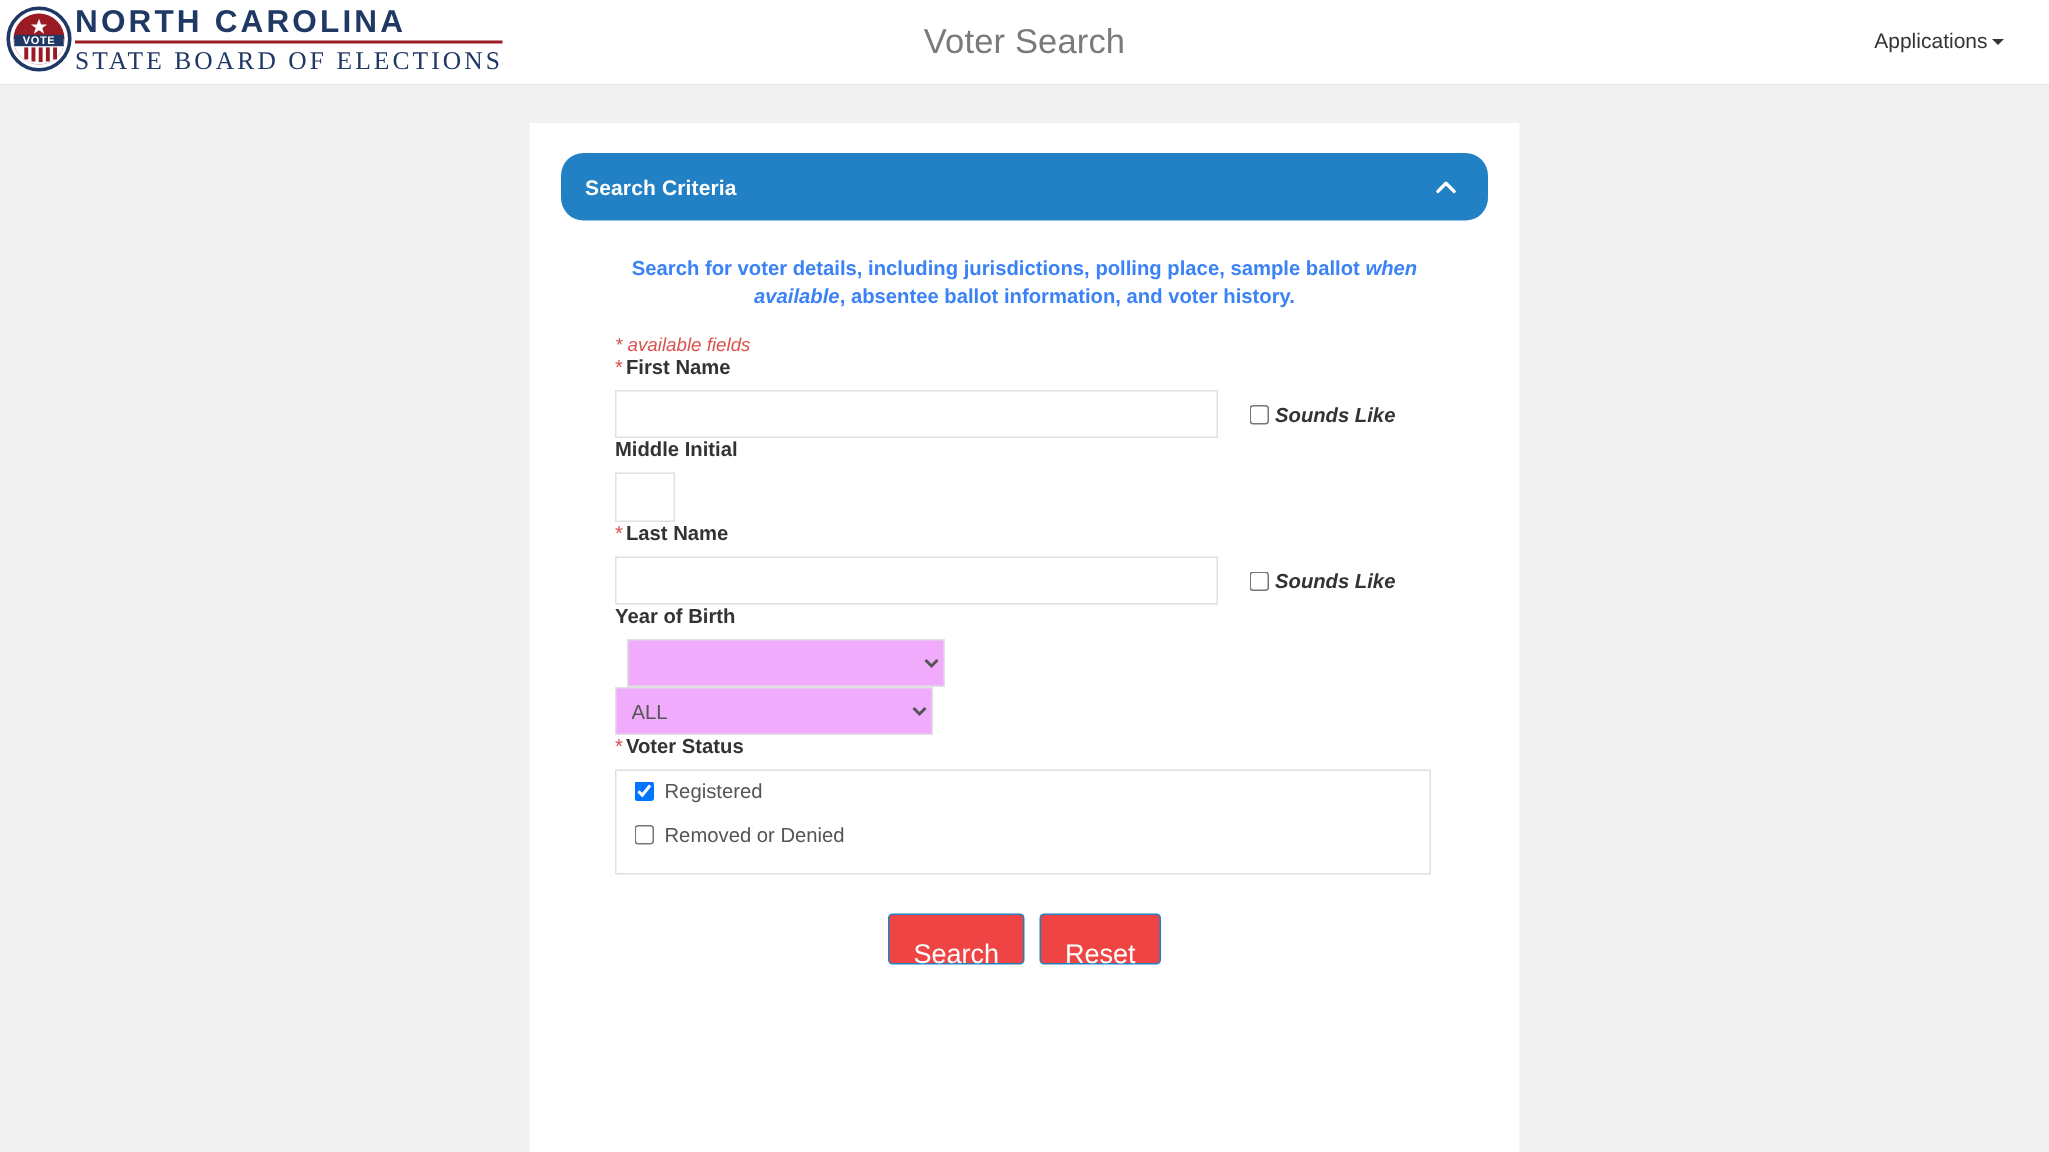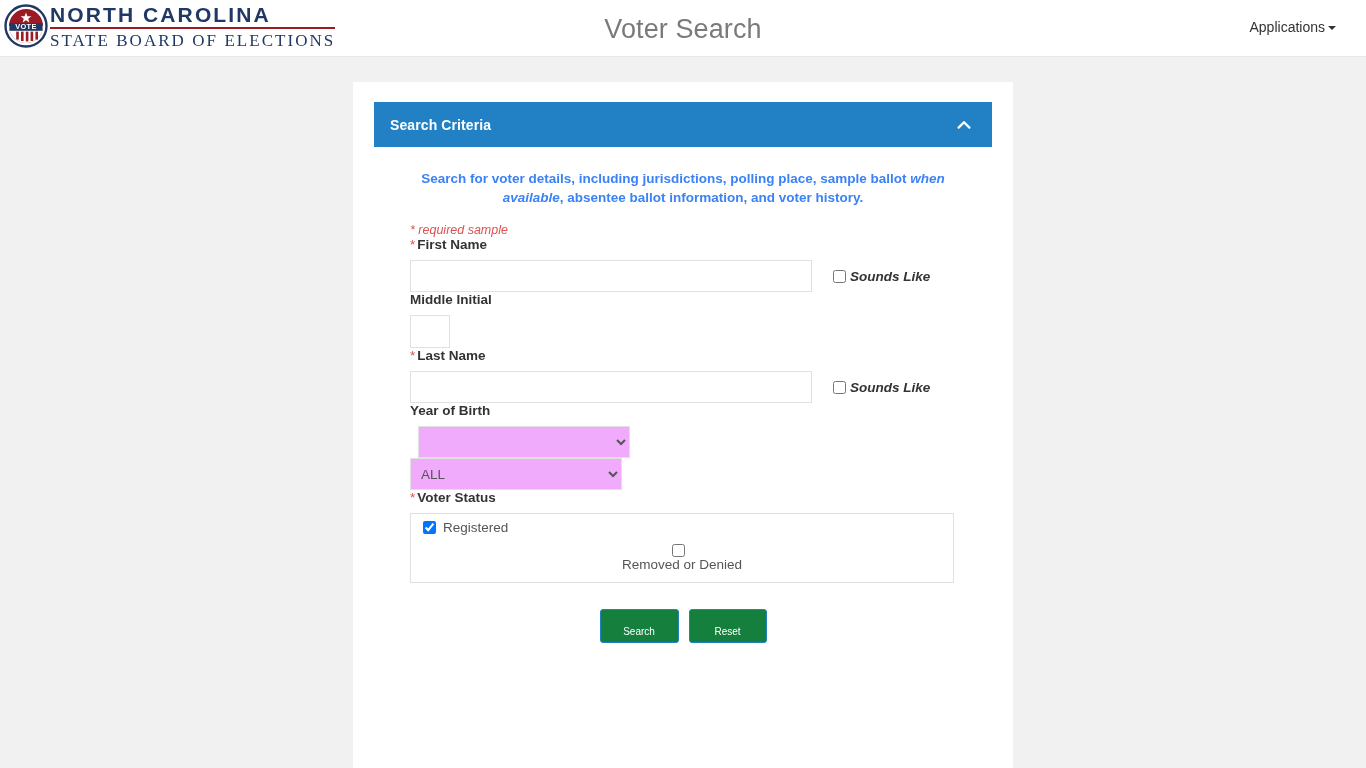--- a/index.html
+++ b/index.html
@@ -58,21 +58,21 @@
     letter-spacing: 2.05px;
     color: #1f3864;
     white-space: nowrap;
     padding-top: 3px;
     text-align: center;
   }
   .header-title {
     position: absolute;
     left: 0; right: 0; top: 14px;
     text-align: center;
-    font-size: 27px;
+    font-size: 23px;
     font-weight: normal;
     color: #7a7a7a;
     letter-spacing: 0.1px;
   }
   .header-nav {
     position: absolute;
     right: 30px; top: 19px;
     font-size: 14px;
     color: #333333;
     cursor: pointer;
@@ -111,20 +111,21 @@
     background: #ffffff;
   }
   .panel-heading {
     background: #2280c4;
     height: 45px;
     display: flex;
     align-items: center;
     justify-content: space-between;
     padding: 0 20px 0 16px;
     cursor: pointer;
+    border-radius: 15px;
   }
   .panel-title {
     color: #ffffff;
     font-size: 14px;
     font-weight: bold;
     letter-spacing: 0.1px;
   }
   .chevron-up {
     width: 16px; height: 16px;
     display: inline-block;
@@ -222,43 +223,43 @@
     background: #ffffff;
     width: 544px;
     padding: 1px 12px 14px 12px;
   }
   .status-item {
     display: flex;
     align-items: center;
     height: 24px;
     margin-bottom: 5px;
   }
-  .status-item:last-child { margin-bottom: 0; flex-direction: column; }
+  .status-item:last-child { margin-bottom: 0; }
   .status-item input[type=checkbox] {
     width: 13px; height: 13px;
     margin: 0 7px 0 0;
   }
   .status-item-label {
     font-size: 13.5px;
     color: #555555;
   }
 
   .button-row {
     display: flex;
     justify-content: center;
     gap: 10px;
     margin-top: 26px;
     padding-bottom: 20px;
   }
   .btn {
-    background: #15803d;
+    background: #ef4444;
     color: #ffffff;
     border: 1px solid #2280c4;
     border-radius: 3px;
-    font-size: 10px;
+    font-size: 18px;
     font-weight: normal;
     padding: 16px 16px;
     height: 33px;
     min-width: 79px;
     cursor: pointer;
     font-family: "Liberation Sans", "DejaVu Sans", sans-serif;
   }
   .btn.reset { min-width: 78px; }
 </style>
 </head>
@@ -308,21 +309,21 @@
           <svg width="16" height="16" viewBox="0 0 16 16" aria-hidden="true">
             <path d="M2.6 10.6 L8 5.2 L13.4 10.6" fill="none" stroke="#ffffff" stroke-width="2.3" stroke-linecap="round" stroke-linejoin="round"></path>
           </svg>
         </span>
       </div>
 
       <div class="panel-body">
 
         <p class="intro"><span>Search for voter details, including jurisdictions, polling place, sample ballot </span><em>when available</em><span>, absentee ballot information, and voter history.</span></p>
 
-        <div class="required-note">* required sample</div>
+        <div class="required-note">* available fields</div>
 
         <div class="field-group">
           <label class="field-label"><span class="req-star">*</span><span>First Name</span></label>
           <div class="field-row">
             <input class="text-input" type="text" value="" style="">
             <span class="sounds-like">
               <input type="checkbox" style="">
               <span class="sounds-like-label">Sounds Like</span>
             </span>
           </div>

